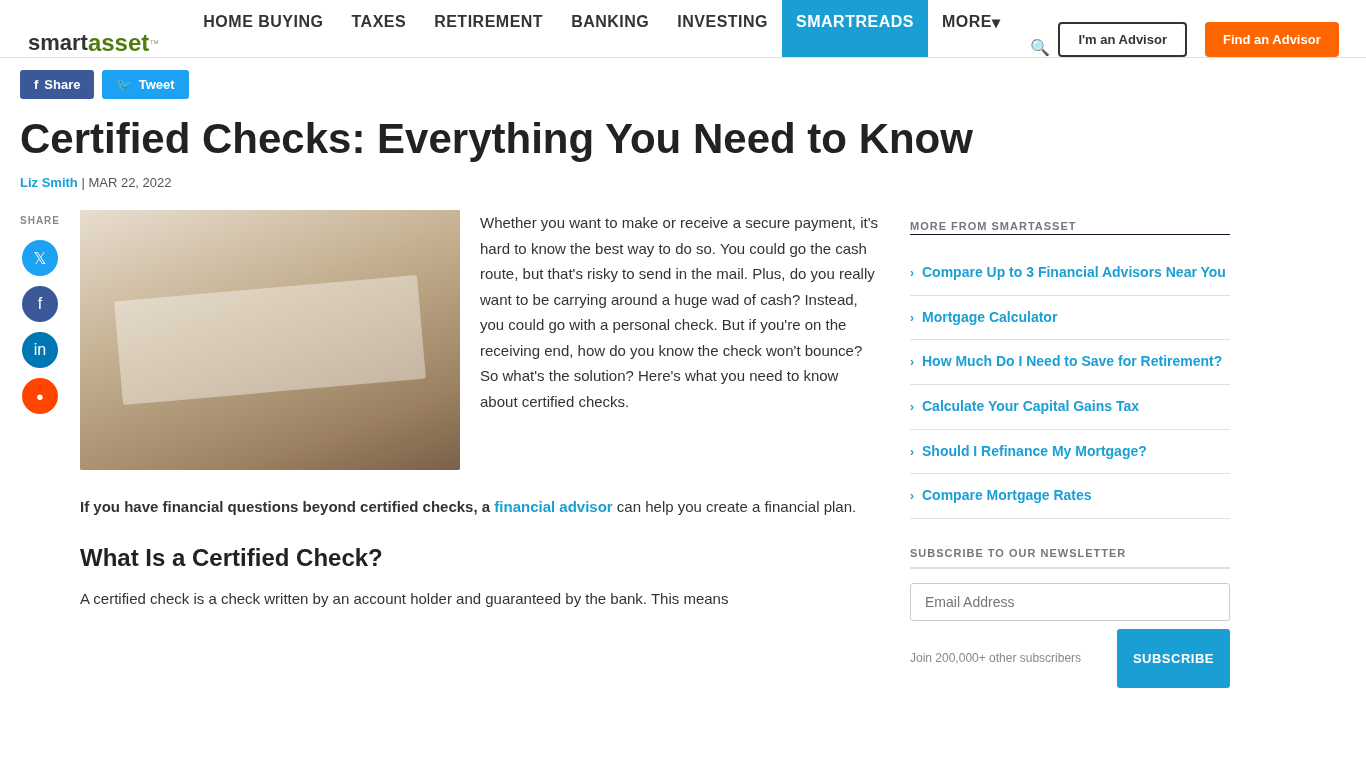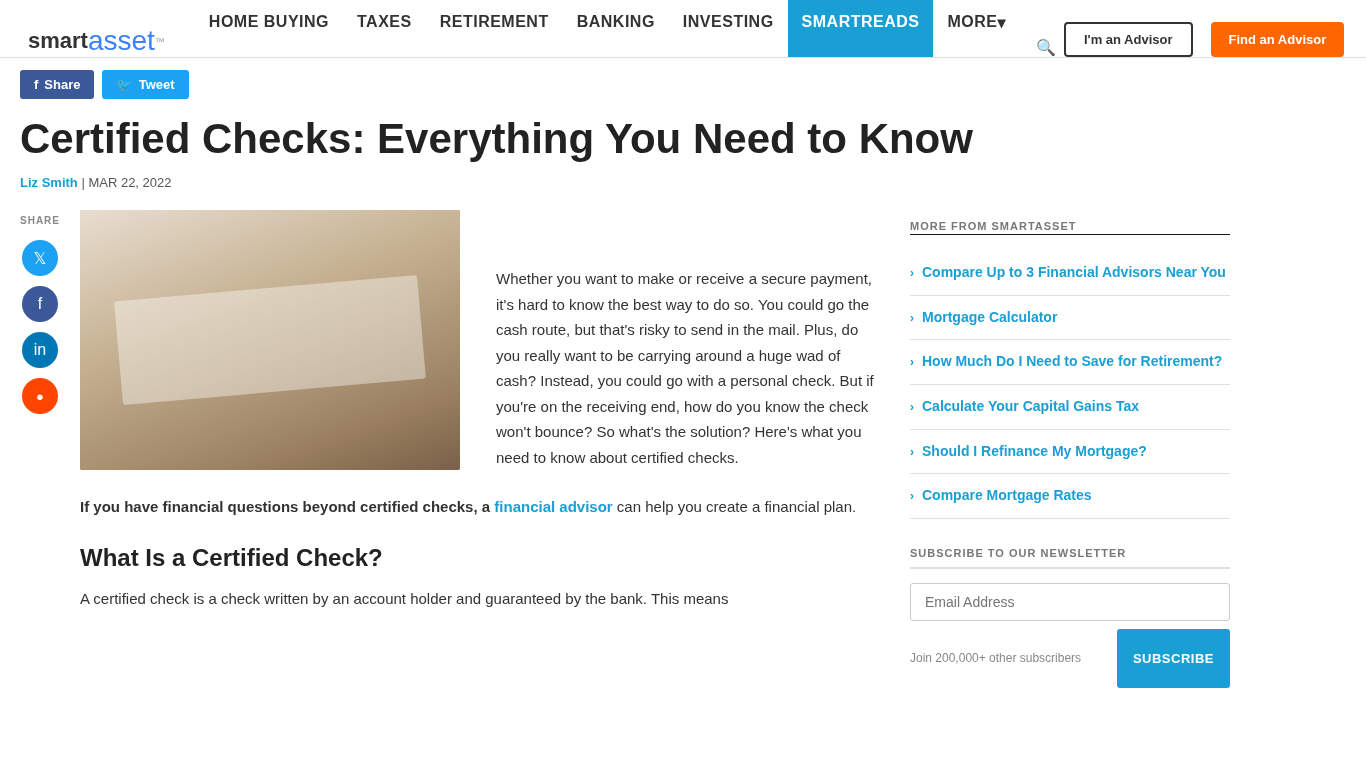--- a/index.html
+++ b/index.html
@@ -2,21 +2,21 @@
 <html><head>
   <meta charset="utf-8">
   <style>
     * { margin: 0; padding: 0; box-sizing: border-box; }
     body { font-family: -apple-system, BlinkMacSystemFont, 'Segoe UI', Arial, sans-serif; font-size: 15px; color: #333; background: #fff; }
 
     
     nav { background: #fff; border-bottom: 1px solid #e0e0e0; display: flex; align-items: flex-end; padding: 0 28px; height: 58px; position: relative; z-index: 10; }
     .logo { margin-right: 30px; display: flex; align-items: center; text-decoration: none; }
     .logo-smart { font-weight: 700; font-size: 22px; color: #333; }
-    .logo-asset { font-weight: 400; font-size: 28px; color: #3b82f6; }
+    .logo-asset { font-weight: 700; font-size: 24px; color: #4d7c0f; }
     .logo-tm { font-size: 10px; color: #999; vertical-align: super; }
     .nav-links { display: flex; align-items: center; flex: 1; gap: 0; }
     .nav-link { text-decoration: none; color: #333; font-size: 16px; font-weight: 600; padding: 0 14px; height: 70px; display: flex; align-items: center; text-transform: uppercase; letter-spacing: 0.5px; white-space: nowrap; }
     .nav-link.active { background: #1a9fd4; color: #fff; }
     .nav-link-more { display: flex; align-items: center; }
     .nav-search { margin-left: 8px; background: none; border: none; cursor: pointer; font-size: 16px; color: #333; padding: 0 8px; }
     .nav-buttons { display: flex; gap: 18px; margin-left: auto; }
     .btn-advisor { padding: 8px 18px; border-radius: 4px; font-size: 13px; font-weight: 600; cursor: pointer; white-space: nowrap; }
     .btn-im-advisor { border: 2px solid #333; background: #fff; color: #333; }
     .btn-find-advisor { border: none; background: #ff6600; color: #fff; }
@@ -43,21 +43,21 @@
     .social-left { display: flex; flex-direction: column; align-items: center; gap: 10px; padding-top: 5px; min-width: 40px; }
     .social-label { font-size: 10px; font-weight: 700; color: #888; text-transform: uppercase; letter-spacing: 1px; margin-bottom: 4px; }
     .social-icon { width: 36px; height: 36px; border-radius: 50%; display: flex; align-items: center; justify-content: center; color: #fff; font-size: 16px; cursor: pointer; }
     .social-twitter { background: #1da1f2; }
     .social-facebook { background: #3b5998; }
     .social-linkedin { background: #0077b5; }
     .social-reddit { background: #ff4500; }
 
     
     .article-content { flex: 1; }
-    .article-image-text { display: flex; gap: 36px; margin-bottom: 24px; align-items: flex-end; }
+    .article-image-text { display: flex; gap: 20px; margin-bottom: 24px; }
     .article-image { width: 380px; min-width: 380px; height: 260px; background: linear-gradient(135deg, #c8b8a0, #a09070); border-radius: 2px; overflow: hidden; position: relative; }
     
     .check-image { width: 100%; height: 100%; background: linear-gradient(160deg, #e8ddd0 0%, #c4b090 40%, #9a8060 80%, #7a6048 100%); position: relative; }
     .check-image::before { content: ''; position: absolute; top: 30%; left: 10%; width: 80%; height: 40%; background: rgba(255,255,255,0.4); border-radius: 3px; transform: rotate(-5deg); }
     .article-intro { font-size: 15px; line-height: 1.7; color: #333; }
 
     .article-callout { font-size: 15px; line-height: 1.7; color: #333; font-weight: 600; margin-bottom: 24px; }
     .article-callout a { color: #1a9fd4; text-decoration: none; font-weight: 700; }
     .article-callout span { font-weight: 400; text-align: right; }
 

